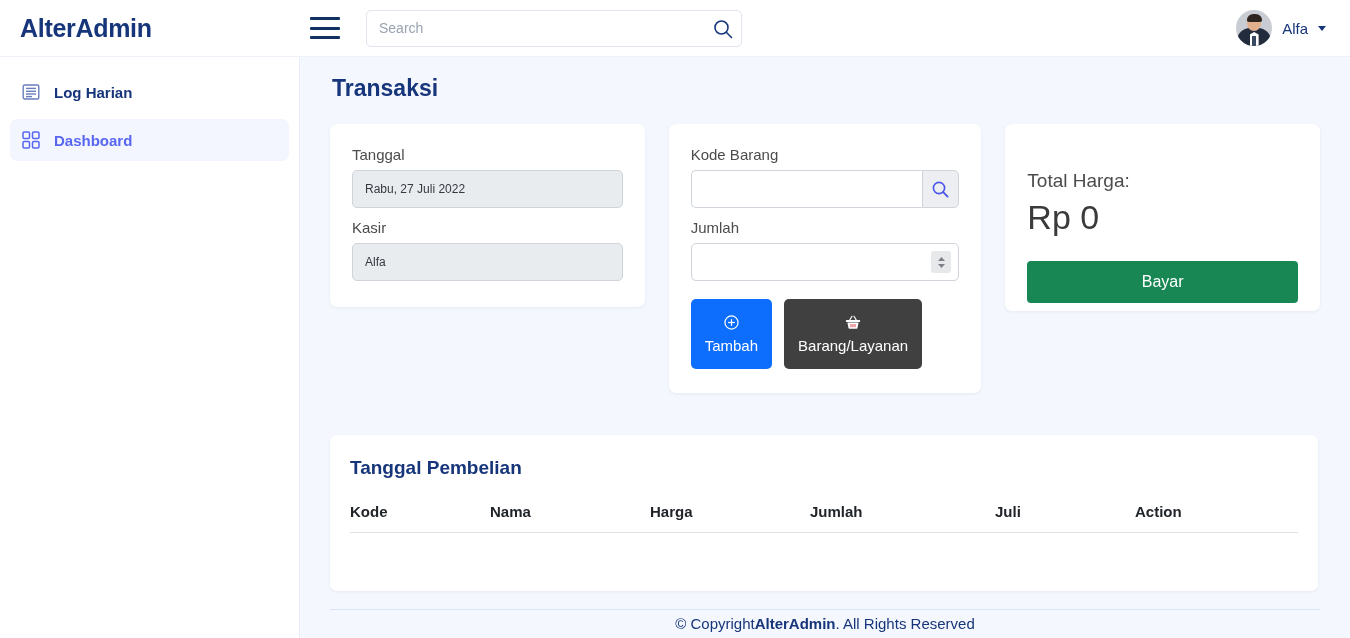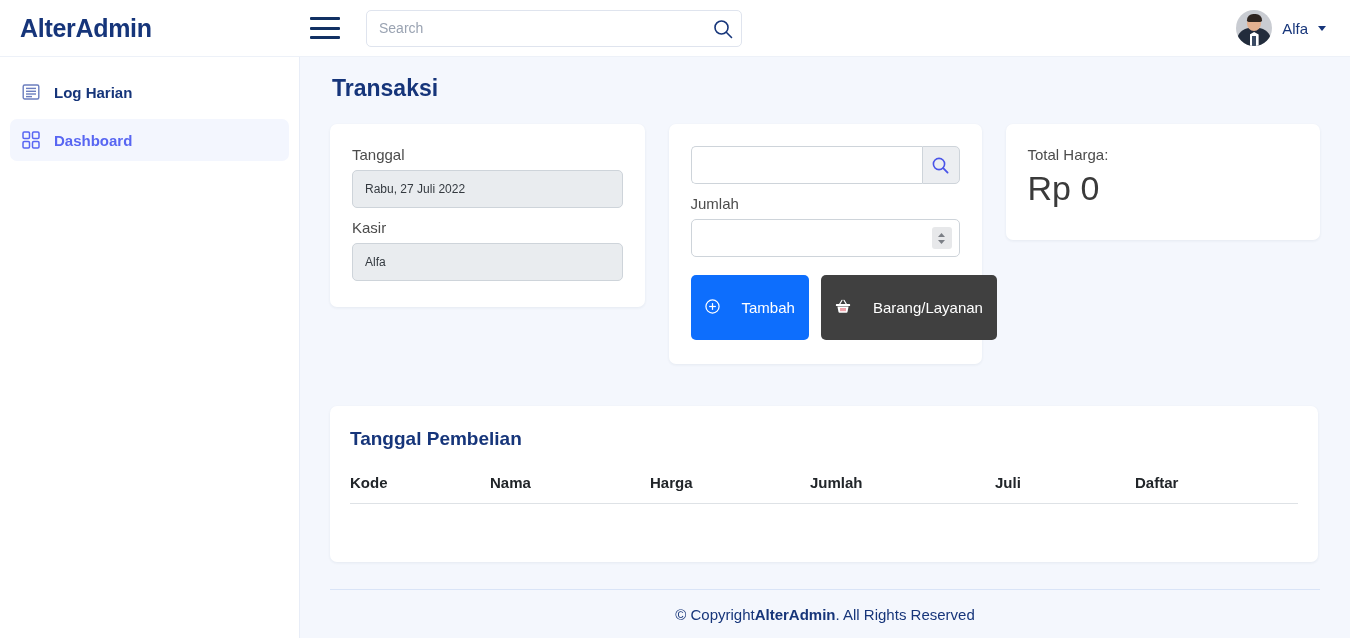--- a/index.html
+++ b/index.html
@@ -124,27 +124,27 @@
   .spinner {
     position:absolute; right:8px; top:8px; width:20px; height:22px;
     background:#e7e8ea; border-radius:3px; display:flex; flex-direction:column;
     align-items:center; justify-content:center; gap:1px; cursor:pointer;
   }
   .spinner svg { display:block; }
 
   .btn-row { display:flex; gap:12px; margin-top:18px; }
   .btn {
     border:0; border-radius:5px; color:#fff; font-size:15px; cursor:pointer;
-    display:inline-flex; align-items:center; gap:22px; padding:24px 14px;
-    font-family:"Liberation Sans", sans-serif; line-height:1;
+    display:inline-flex; align-items:center; gap:6px; padding:16px 14px;
+    font-family:"Liberation Sans", sans-serif; line-height:1;flex-direction:column;
   }
   .btn-primary { background:#0d6efd; }
   .btn-danger { background:#404040; }
 
-  .total-label { font-size:15px; color:#4c4c4c; margin-bottom:6px; }
+  .total-label { font-size:19px; color:#4c4c4c; margin-bottom:6px;margin-top:24px; }
   .total-amount { font-size:34px; color:#3a3a3a; margin:0 0 24px 0; font-weight:normal; }
   .btn-pay {
     display:block; width:100%; background:#198754; color:#fff; border:0;
     border-radius:4px; font-size:16px; padding:12px 0; cursor:pointer;
     font-family:"Liberation Sans", sans-serif;
   }
 
   .card-table {
     margin-top:42px; background:#fff; border-radius:7px;
     box-shadow:0 1px 3px rgba(30,50,90,0.07); padding:22px 20px 26px 20px;
@@ -240,20 +240,21 @@
 
           <div class="card card-a">
             <label class="flabel">Tanggal</label>
             <input class="fcontrol disabled" type="text" readonly="" value="Rabu, 27 Juli 2022" style="">
             <div class="gap"></div>
             <label class="flabel">Kasir</label>
             <input class="fcontrol disabled" type="text" readonly="" value="Alfa" style="">
           </div>
 
           <div class="card card-b">
+            <label class="flabel">Kode Barang</label>
             <div class="input-group">
               <input class="fcontrol" type="text" value="" style="">
               <button class="ig-btn">
                 <svg width="19" height="19" viewBox="0 0 19 19" fill="none">
                   <circle cx="8" cy="8" r="5.6" stroke="#4a54e8" stroke-width="1.6"></circle>
                   <line x1="12.2" y1="12.2" x2="16.6" y2="16.6" stroke="#4a54e8" stroke-width="1.8" stroke-linecap="round"></line>
                 </svg>
               </button>
             </div>
 
@@ -295,35 +296,36 @@
                   </svg>
                 </span>
                 <span>Barang/Layanan</span>
               </button>
             </div>
           </div>
 
           <div class="card card-c">
             <div class="total-label">Total Harga:</div>
             <div class="total-amount">Rp 0</div>
+            <button class="btn-pay">Bayar</button>
           </div>
 
         </div>
 
         <div class="card-table">
           <h2 class="table-title">Tanggal Pembelian</h2>
           <table>
             <thead>
               <tr>
                 <th style="width:140px">Kode</th>
                 <th style="width:160px">Nama</th>
                 <th style="width:160px">Harga</th>
                 <th style="width:185px">Jumlah</th>
                 <th style="width:140px">Juli</th>
-                <th>Daftar</th>
+                <th>Action</th>
               </tr>
             </thead>
             <tbody>
               <tr>
                 <td colspan="6"></td>
               </tr>
             </tbody>
           </table>
         </div>
 

